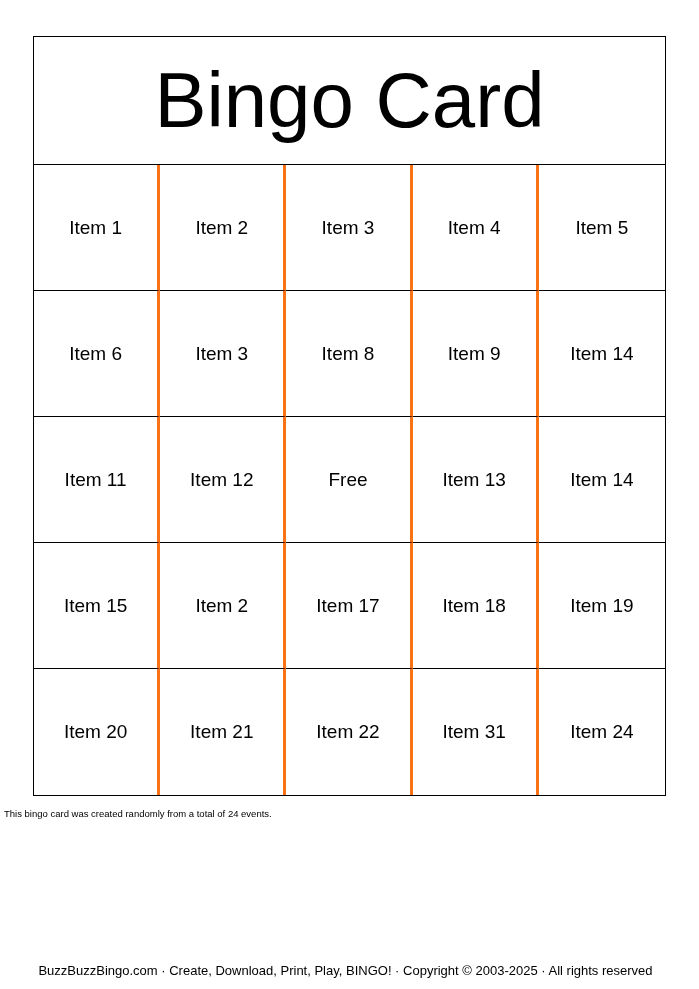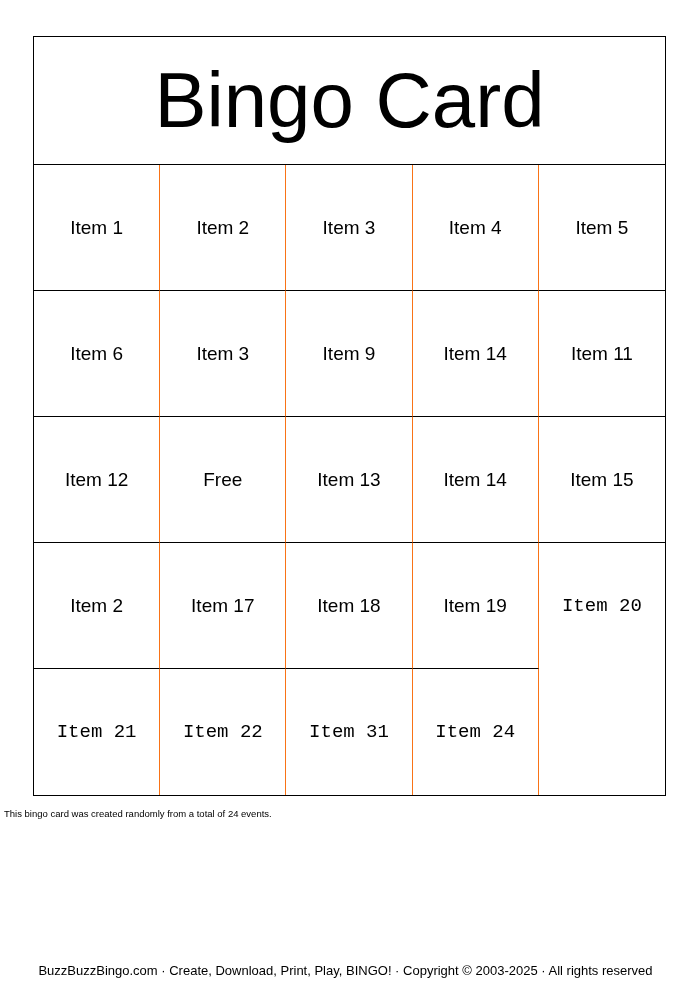--- a/index.html
+++ b/index.html
@@ -1,38 +1,39 @@
 <!DOCTYPE html>
 <html><head>
 <meta charset="utf-8">
 <style>
   html, body { margin: 0; padding: 0; background: #ffffff; }
   body { width: 699px; height: 989px; position: relative; font-family: "Liberation Sans", sans-serif; color: #000; }
   .card { position: absolute; left: 33px; top: 36px; width: 633px; border: 1px solid #000; box-sizing: border-box; }
   .title { height: 127px; display: flex; align-items: center; justify-content: center; font-size: 78px; border-bottom: 1px solid #000; text-align: right; }
   .grid { display: grid; grid-template-columns: repeat(5, 1fr); }
-  .cell { height: 126px; display: flex; align-items: center; justify-content: center; text-align: center; font-size: 19px; line-height: 20px; padding: 0 6px; border-right: 1px solid #f97316; border-bottom: 1px solid #000; box-sizing: border-box; }
+  .cell { height: 126px; display: flex; align-items: center; justify-content: center; text-align: center; font-size: 19px; line-height: 20px; padding: 0 6px; border-right: 3px solid #f97316; border-bottom: 1px solid #000; box-sizing: border-box; }
   .cell:nth-child(5n) { border-right: none; }
-  .cell:nth-last-child(-n+5) { border-bottom: none; font-family: Liberation Mono, monospace; }
+  .cell:nth-last-child(-n+5) { border-bottom: none; }
   .note { position: absolute; left: 4px; top: 807px; width: 680px; font-size: 9.5px; line-height: 14px; }
   .footer { position: absolute; left: 0; width: 691px; top: 963px; text-align: center; font-size: 13px; }
 </style>
 </head>
 <body>
 
 <div class="card">
   <div class="title">Bingo Card</div>
   <div class="grid">
     <div class="cell">Item 1</div>
     <div class="cell">Item 2</div>
     <div class="cell">Item 3</div>
     <div class="cell">Item 4</div>
     <div class="cell">Item 5</div>
     <div class="cell">Item 6</div>
     <div class="cell">Item 3</div>
+    <div class="cell">Item 8</div>
     <div class="cell">Item 9</div>
     <div class="cell">Item 14</div>
     <div class="cell">Item 11</div>
     <div class="cell">Item 12</div>
     <div class="cell">Free</div>
     <div class="cell">Item 13</div>
     <div class="cell">Item 14</div>
     <div class="cell">Item 15</div>
     <div class="cell">Item 2</div>
     <div class="cell">Item 17</div>

